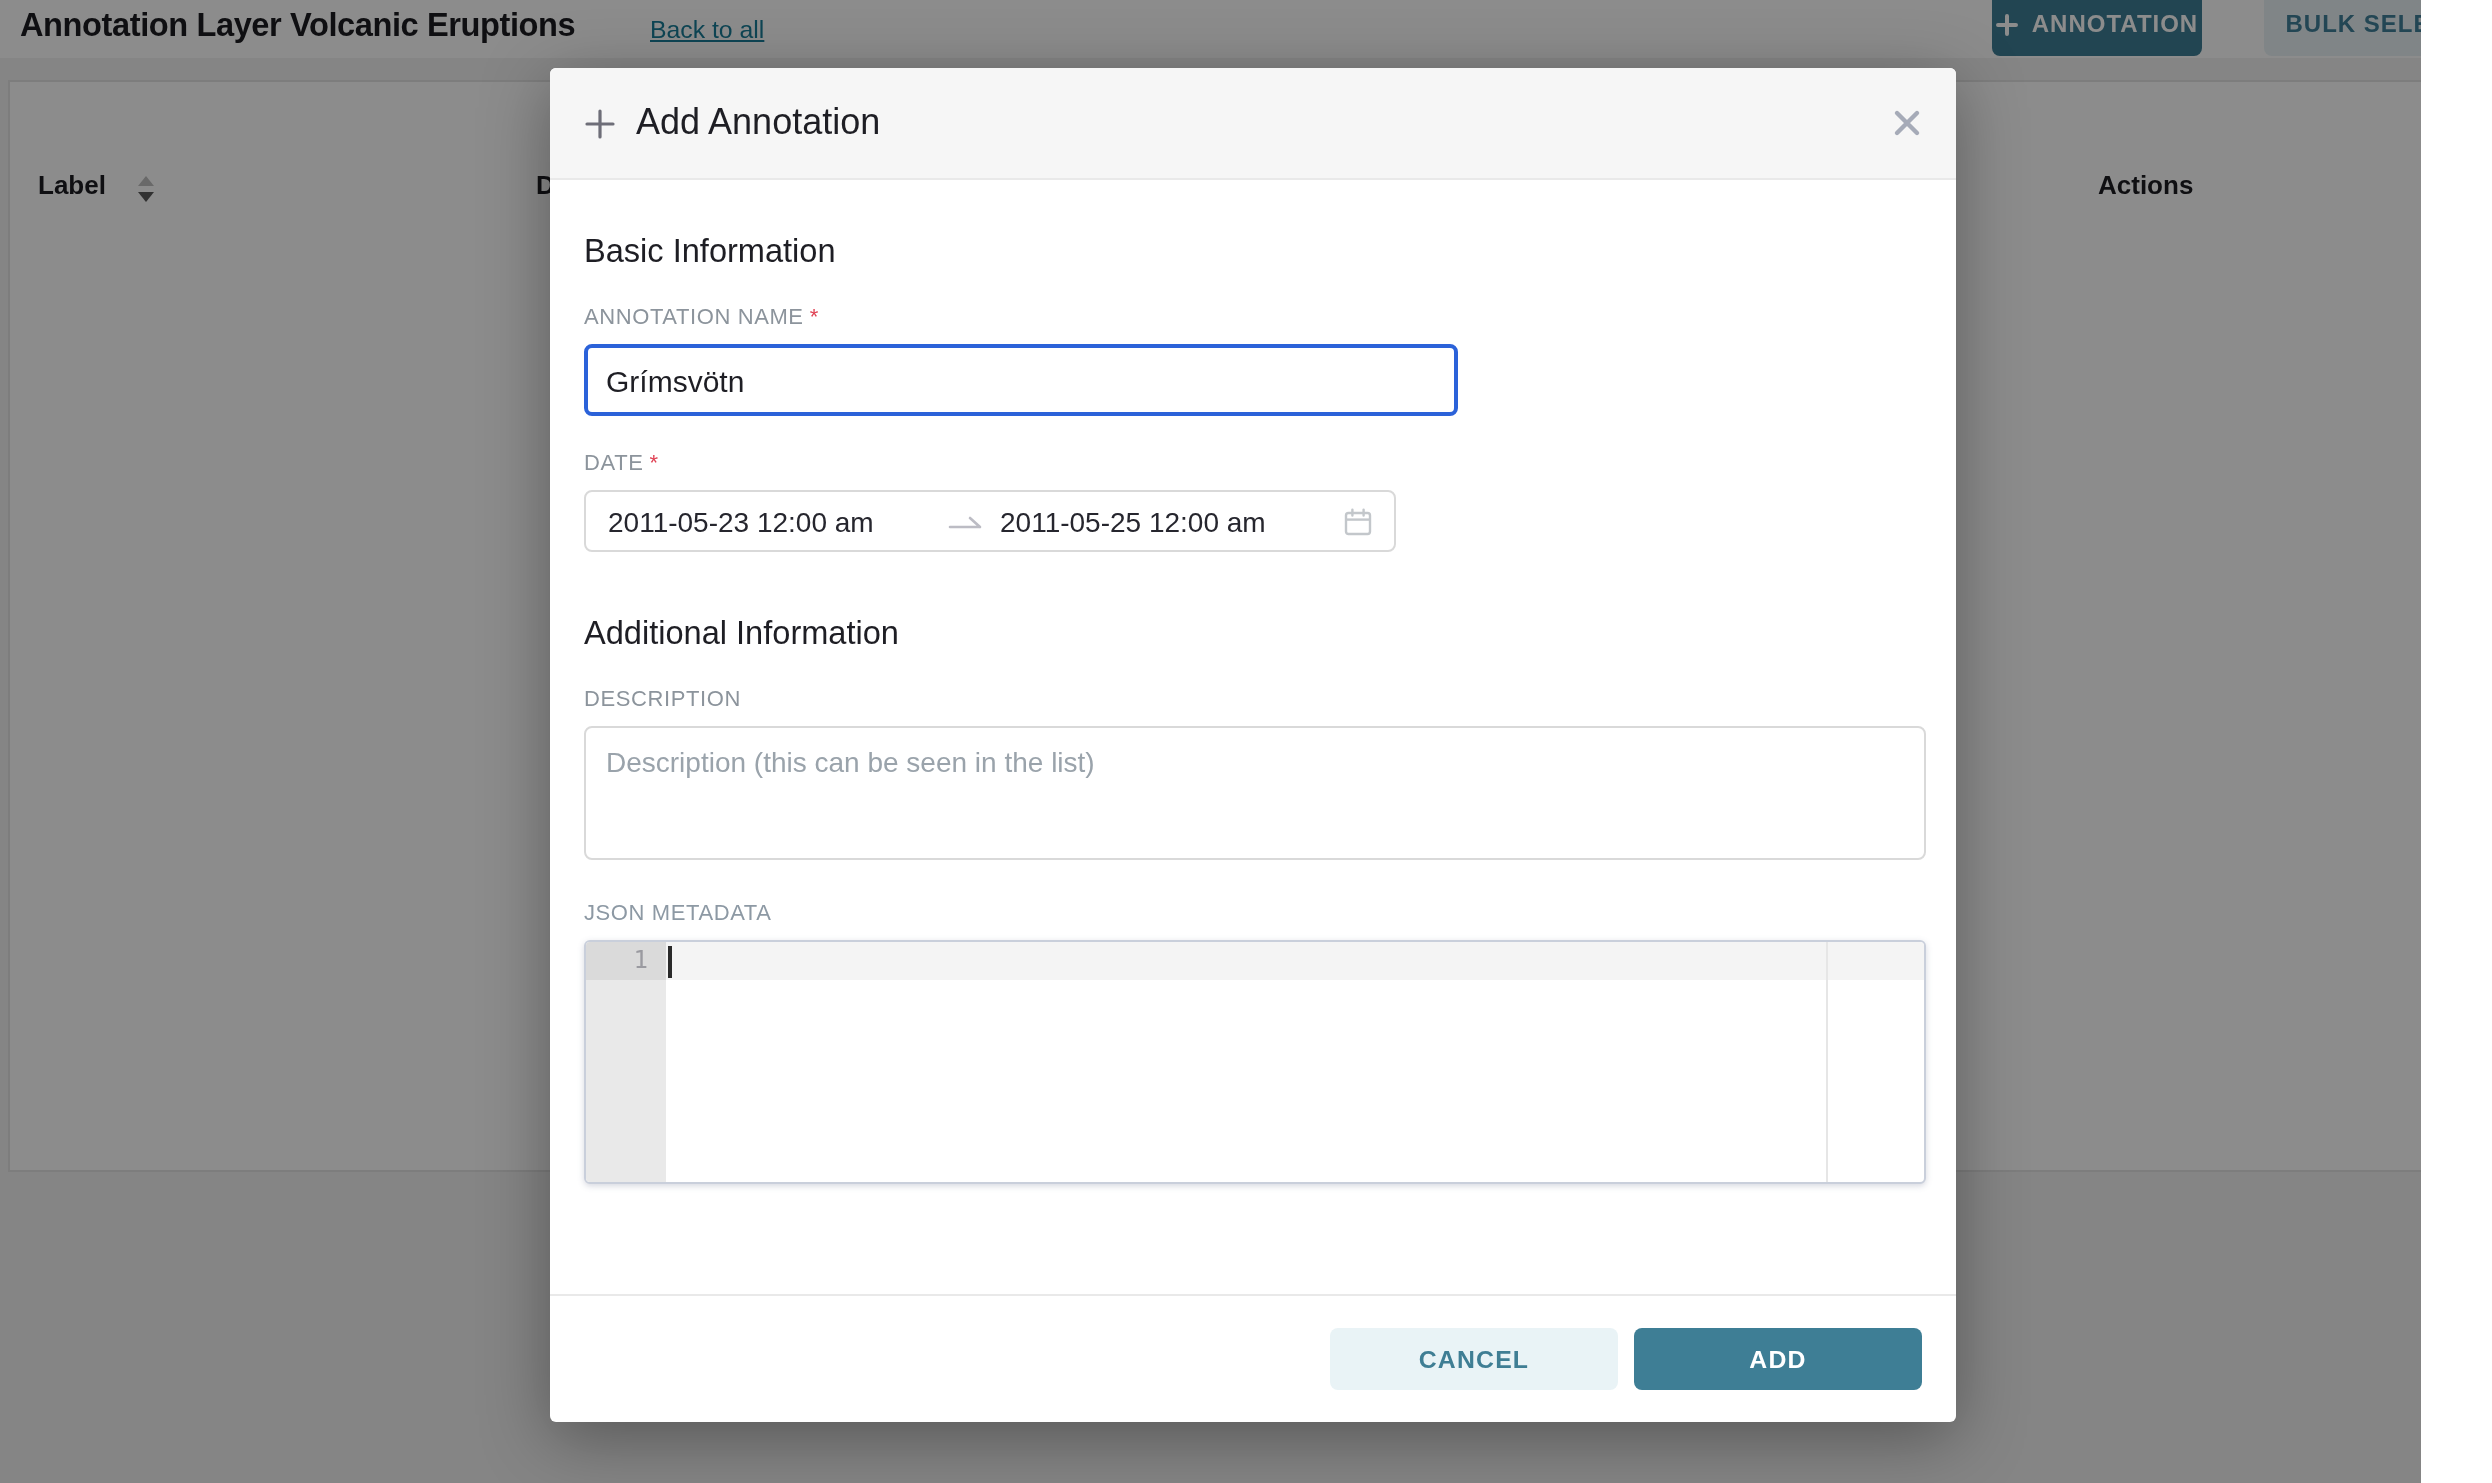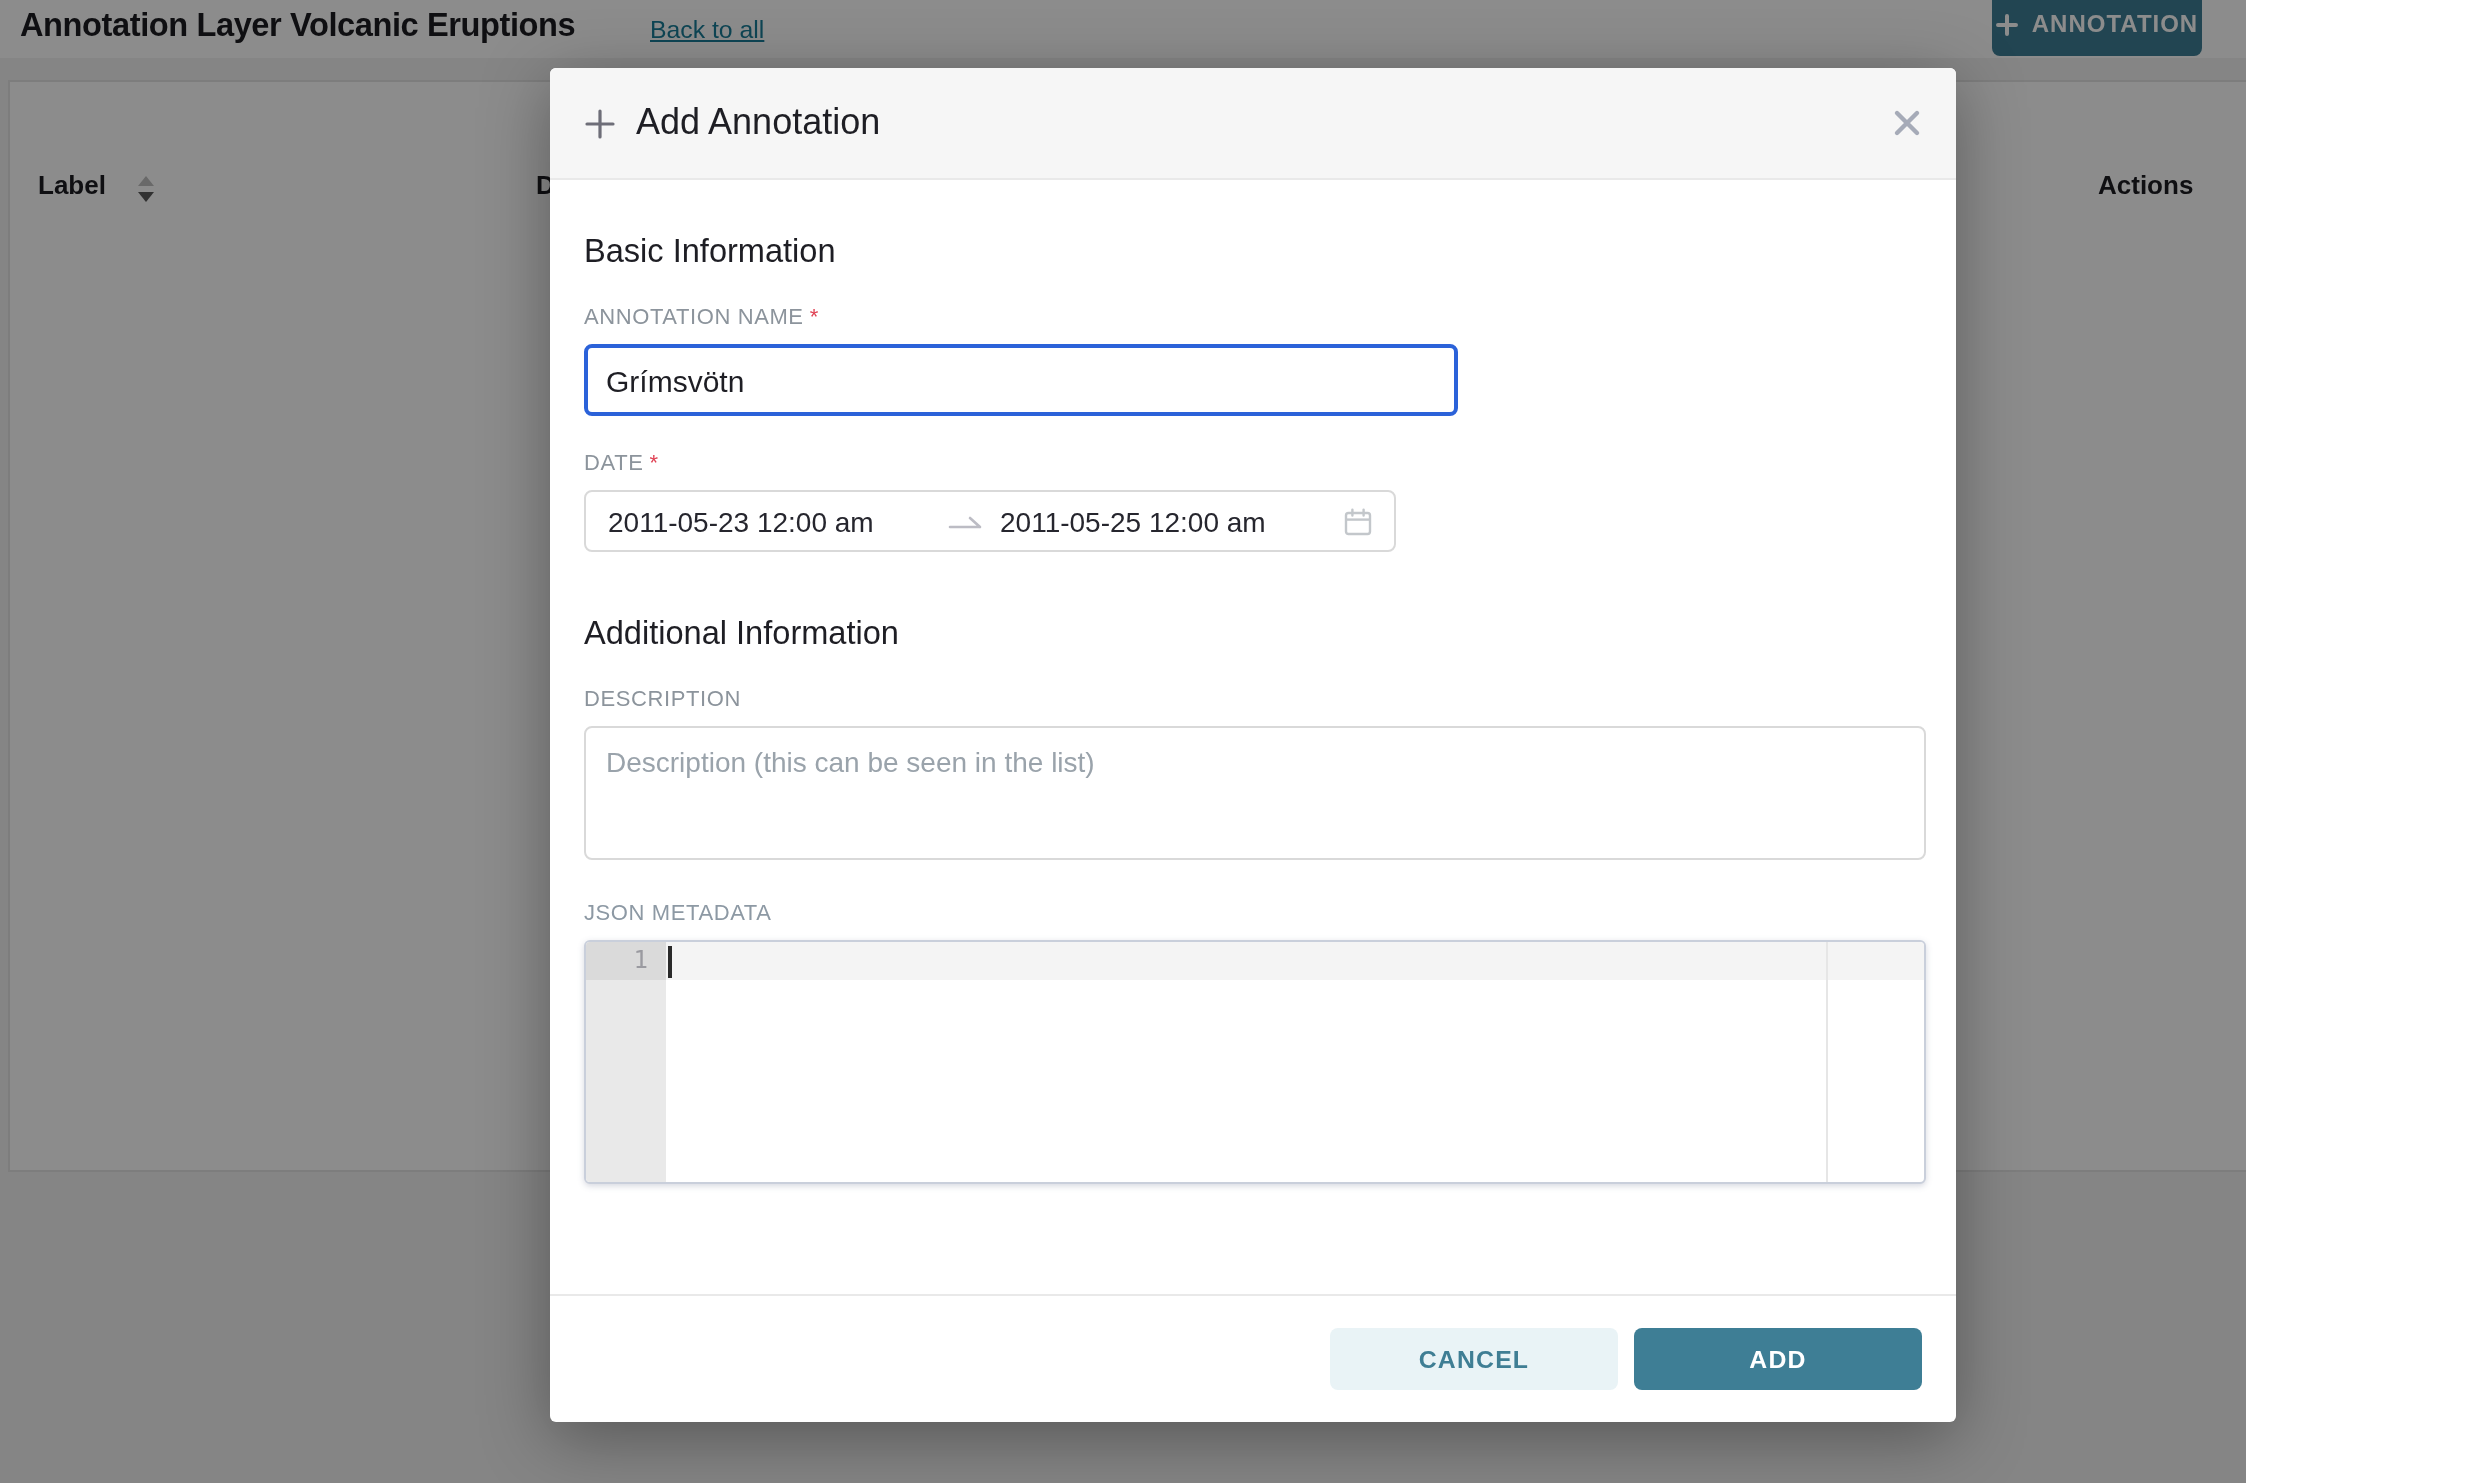--- a/index.html
+++ b/index.html
@@ -1,16 +1,16 @@
 <!DOCTYPE html>
 <html><head>
 <meta charset="utf-8">
 <style>
   html,body{margin:0;padding:0;background:#fff;}
-  .viewport{width:2246px;height:1483px;overflow:hidden;position:relative;}
+  .viewport{width:2421px;height:1483px;overflow:hidden;position:relative;}
   .stage{
     width:1246px;height:742px;position:relative;overflow:hidden;
     transform:scale(2);transform-origin:0 0;
     font-family:"Liberation Sans","DejaVu Sans",sans-serif;
     background:#fff;
   }
   
   .app-header{position:absolute;left:0;top:0;width:1246px;height:29px;background:#fff;}
   .page-title{position:absolute;left:10px;top:3px;font-size:16.3px;font-weight:700;color:#1d1d22;letter-spacing:-0.2px;white-space:nowrap;}
   .back-link{position:absolute;left:325px;top:8px;font-size:12.4px;color:#1a7e99;text-decoration:underline;white-space:nowrap;cursor:pointer;}

